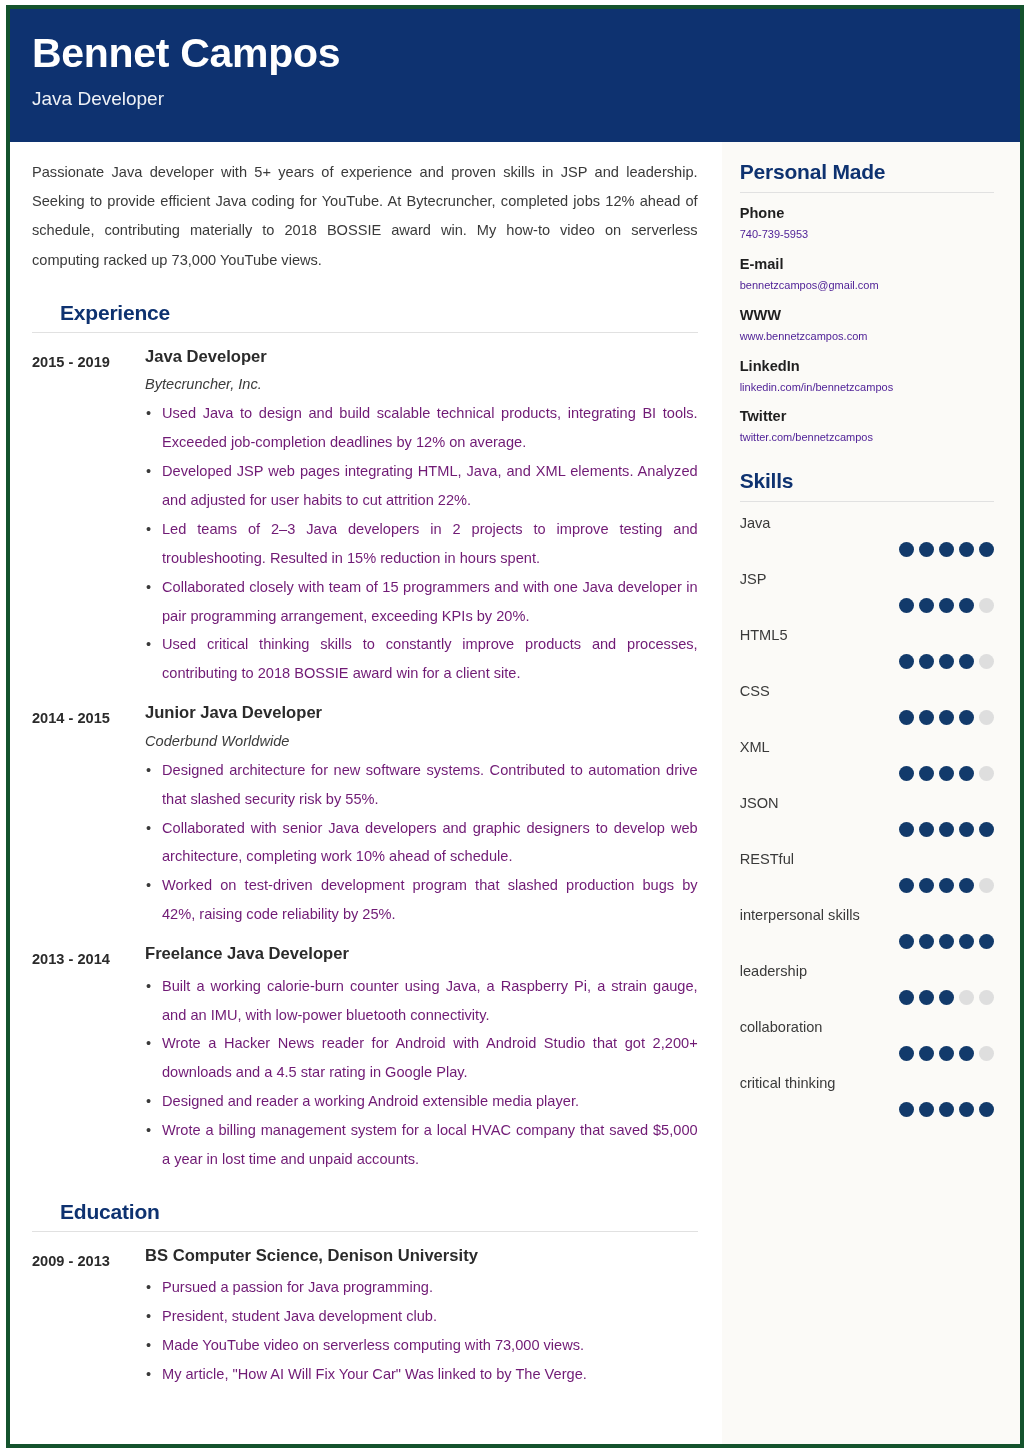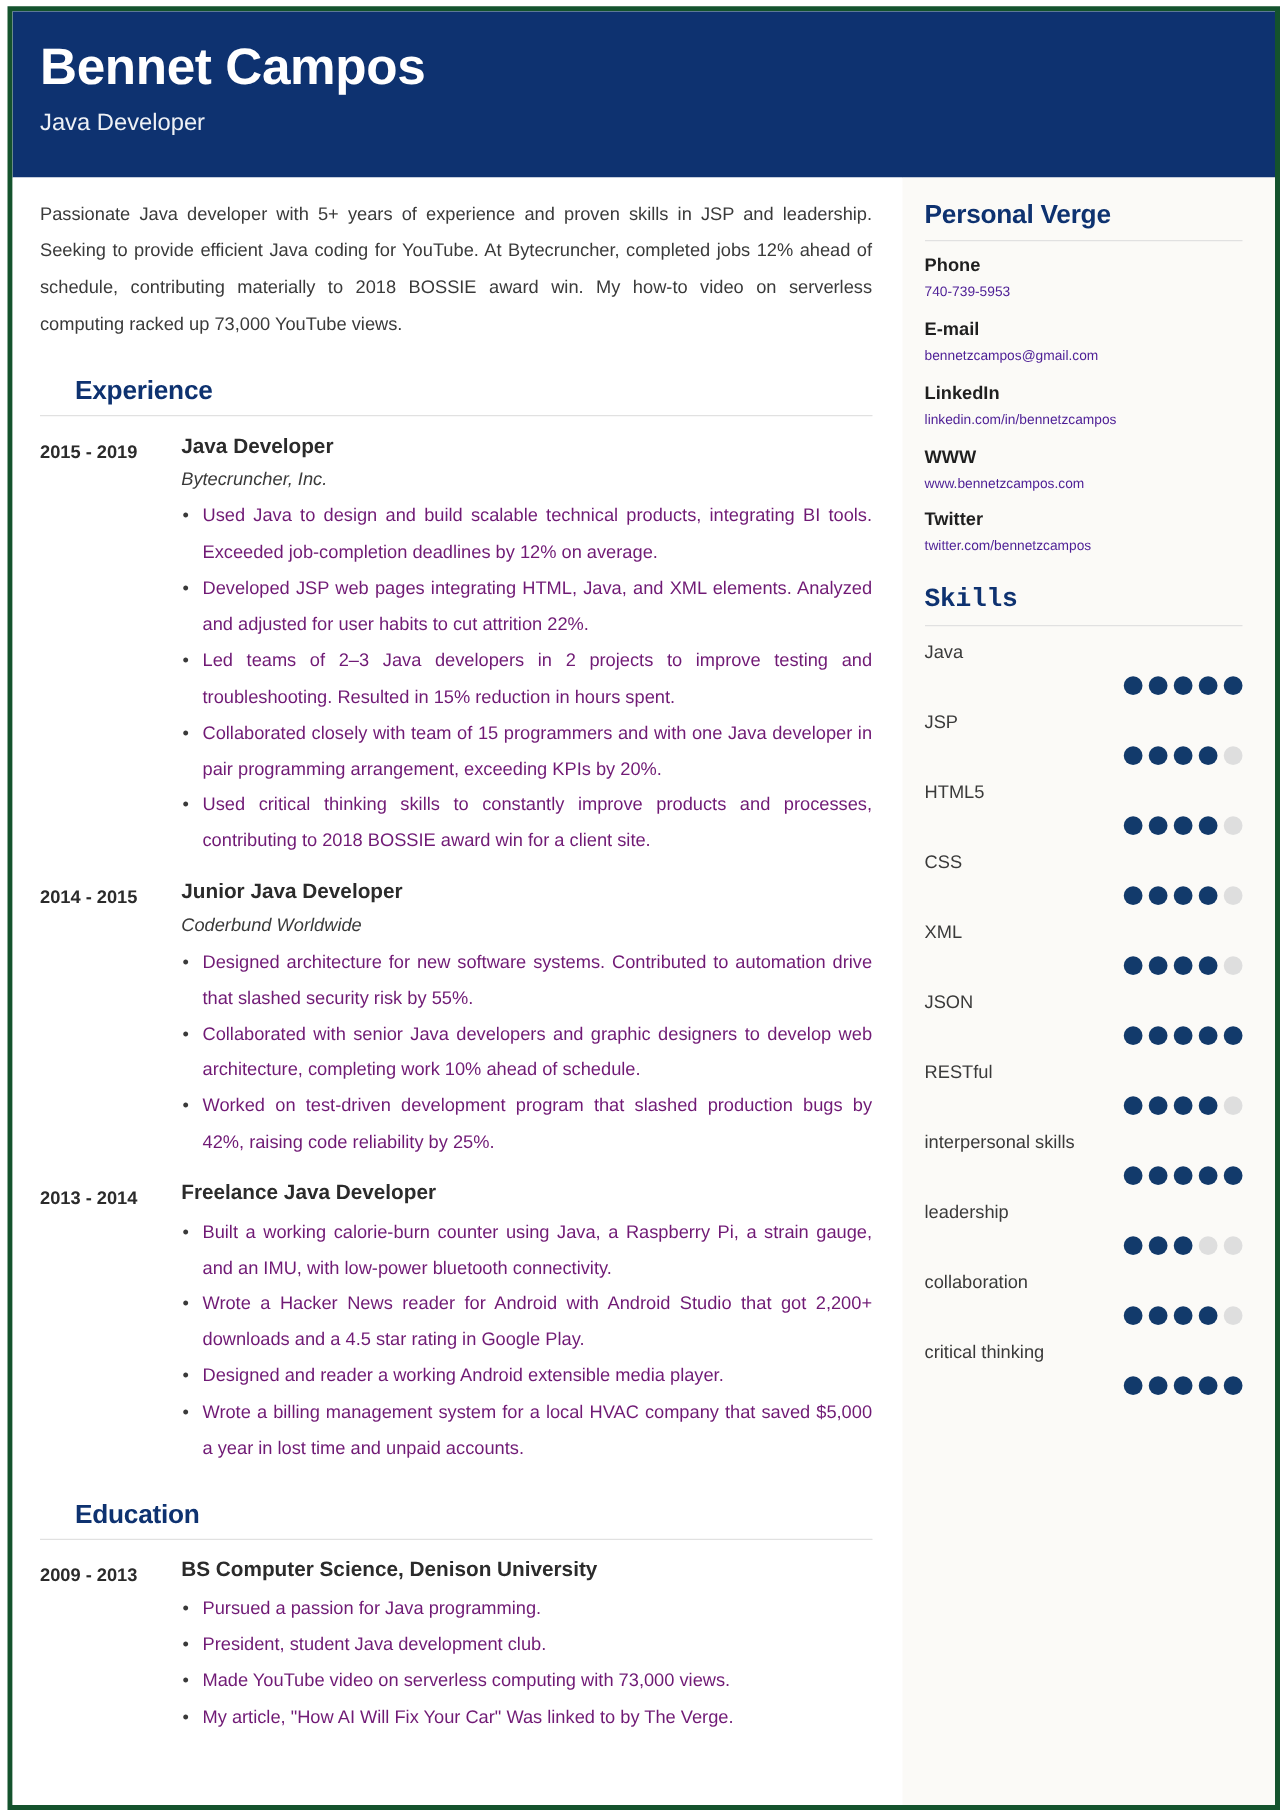--- a/index.html
+++ b/index.html
@@ -150,21 +150,21 @@
     color: #1f1f1f;
     margin-bottom: 6px;
   }
   .contact-value {
     font-size: 11px;
     color: #4c1d95;
     line-height: 1.35;
     word-break: break-word;
   }
 
-  .skills-head-wrap { margin-top: 24px; font-family: Liberation Mono, monospace; }
+  .skills-head-wrap { margin-top: 24px; }
 
   .skill { margin-bottom: 13px; }
   .skill-name {
     font-size: 14.6px;
     color: #3a3a3a;
     line-height: 1.3;
   }
   .skill-dots {
     display: flex;
     justify-content: flex-end;
@@ -253,38 +253,38 @@
                   <li>My article, "How AI Will Fix Your Car" Was linked to by The Verge.</li>
                 </ul>
               </div>
             </div>
           </div>
 
       </div>
 
       <div class="aside">
 
-        <div class="aside-head">Personal Verge</div>
+        <div class="aside-head">Personal Made</div>
         <div class="aside-rule"></div>
         <div id="contact-list">
             <div class="contact-item">
               <div class="contact-label">Phone</div>
               <div class="contact-value">740-739-5953</div>
             </div>
             <div class="contact-item">
               <div class="contact-label">E-mail</div>
               <div class="contact-value">bennetzcampos@gmail.com</div>
             </div>
             <div class="contact-item">
+              <div class="contact-label">WWW</div>
+              <div class="contact-value">www.bennetzcampos.com</div>
+            </div>
+            <div class="contact-item">
               <div class="contact-label">LinkedIn</div>
               <div class="contact-value">linkedin.com/in/bennetzcampos</div>
-            </div>
-            <div class="contact-item">
-              <div class="contact-label">WWW</div>
-              <div class="contact-value">www.bennetzcampos.com</div>
             </div>
             <div class="contact-item">
               <div class="contact-label">Twitter</div>
               <div class="contact-value">twitter.com/bennetzcampos</div>
             </div>
           </div>
 
         <div class="skills-head-wrap">
           <div class="aside-head">Skills</div>
           <div class="aside-rule"></div>

